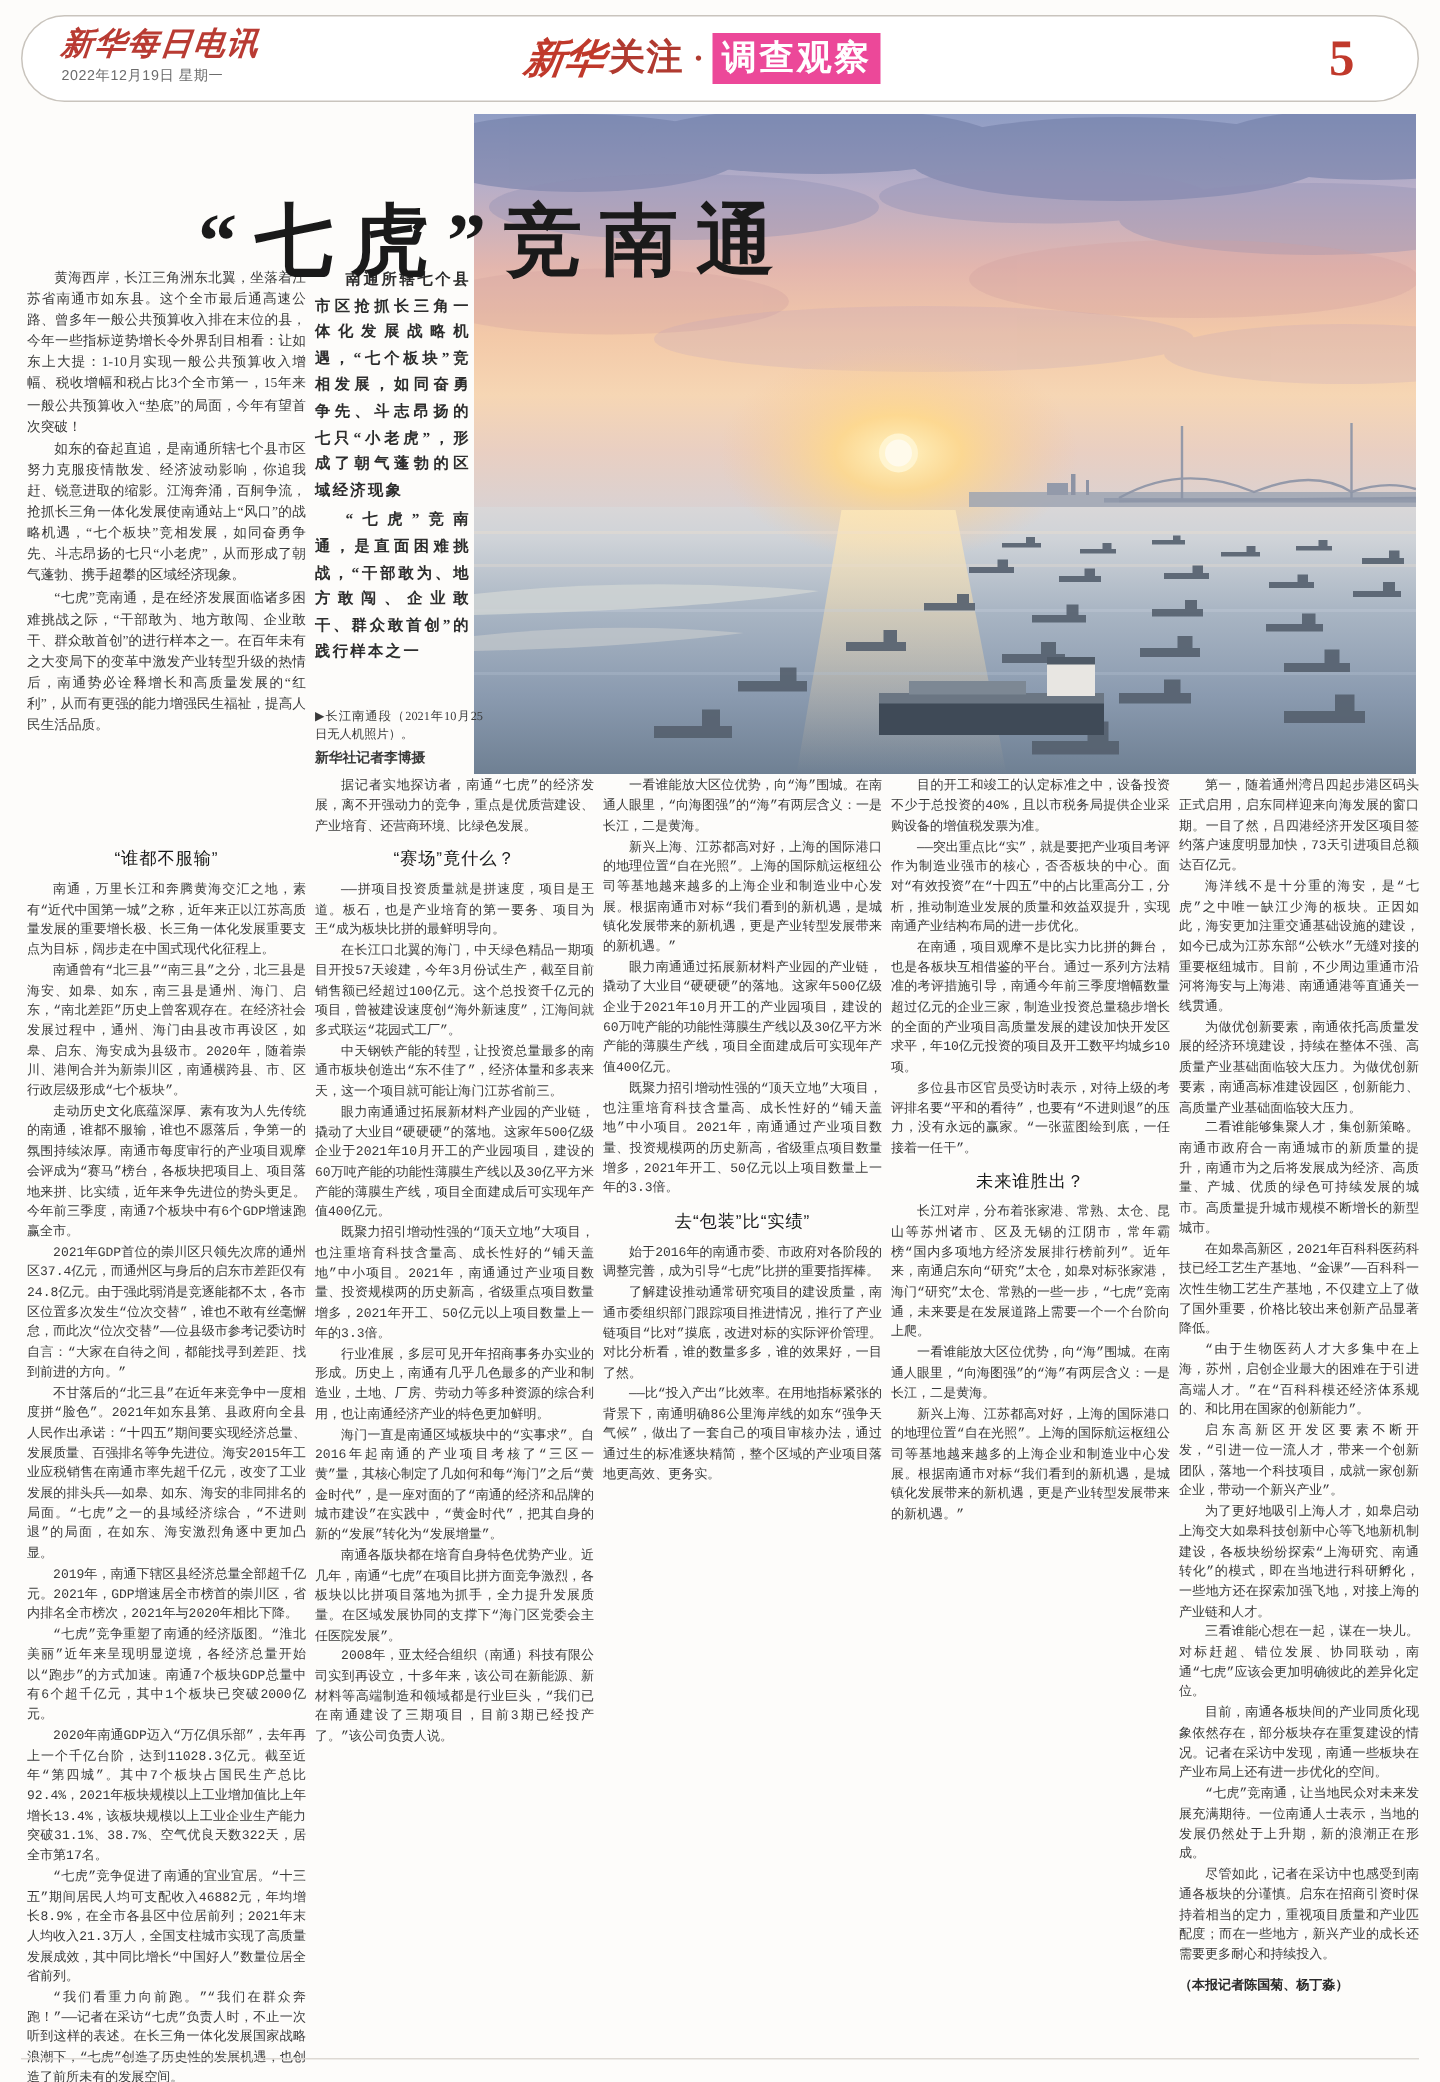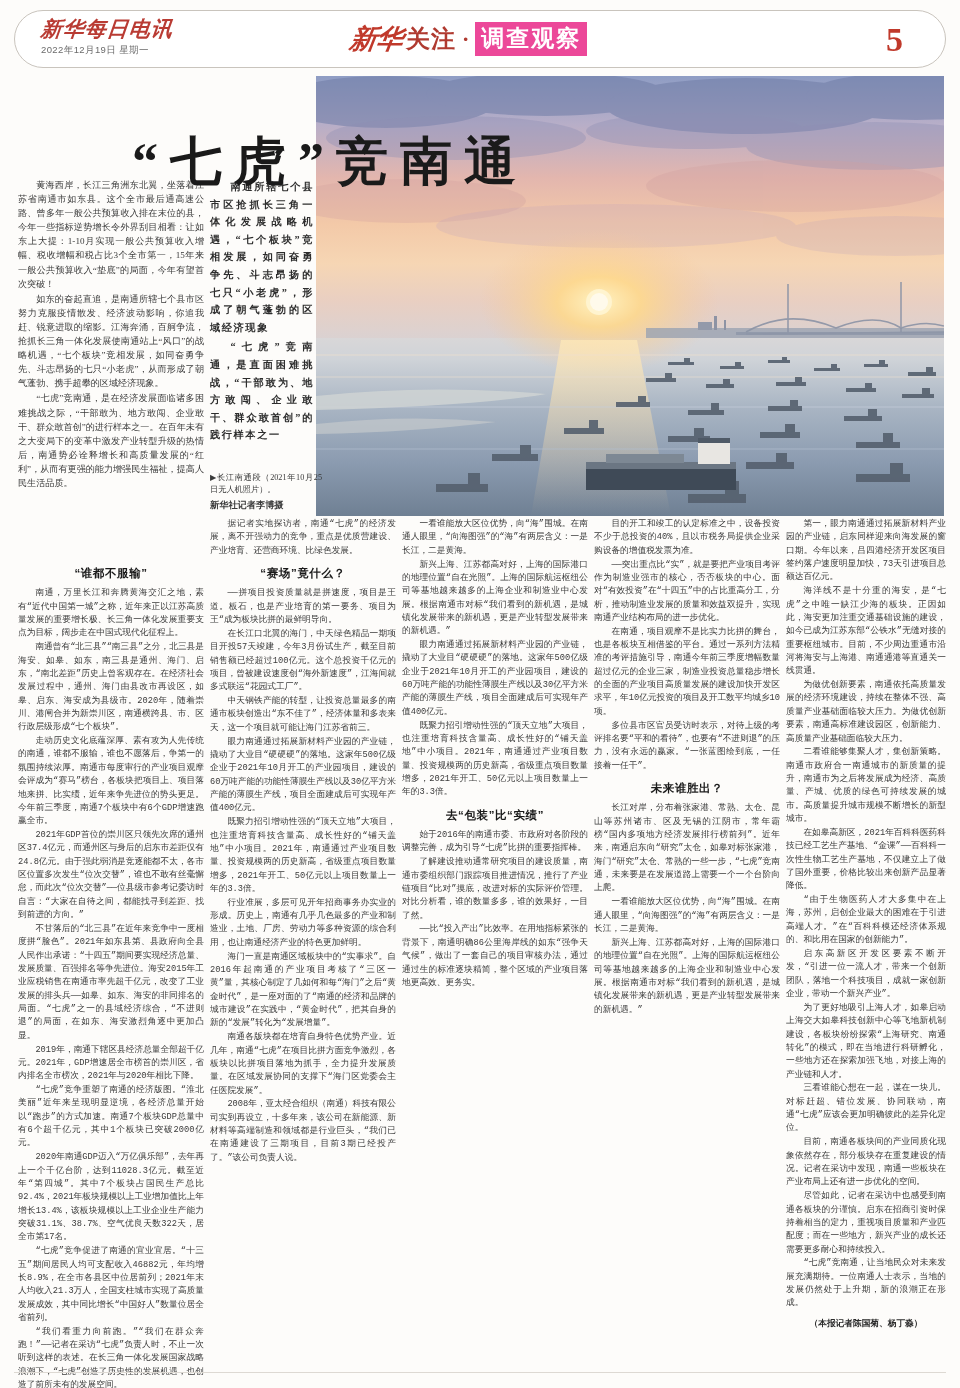--- a/index.html
+++ b/index.html
@@ -110,21 +110,21 @@
     font-size:8.2px; line-height:12.4px;
     color:#3a3a3a;
   }
   .photo-caption .cap-line { text-align:justify; }
   .photo-caption .credit {
     font-weight:bold; font-size:9.2px; margin-top:2px;
   }
 
   
   .subhead {
-    font-size:11.5px; font-weight:bold; text-align:center;
+    font-size:11.5px; font-weight:normal; text-align:center;
     color:#1a1a1a; letter-spacing:.6px;
     margin:9px 0 7px 0;
     font-family:"Liberation Sans","DejaVu Sans",sans-serif;
   }
 
   
   .bodycol {
     position:absolute;
     font-size:8.7px; line-height:13.35px;
     text-align:justify;
@@ -132,21 +132,21 @@
   }
   .bodycol p { margin:0 0 .5px 0; text-indent:2em;font-family:Liberation Mono, monospace; }
 
   .col-a { left:18px;  top:558px; width:186px; height:770px; }
   .col-b { left:210px; top:518px; width:186px; height:810px; }
   .col-c { left:402px; top:518px; width:186px; height:810px; }
   .col-d { left:594px; top:518px; width:186px; height:810px; }
   .col-e { left:786px; top:518px; width:160px; height:810px; }
 
   .byline {
-    text-align:center; font-size:8.7px; font-weight:bold;
+    text-align:left; font-size:8.7px; font-weight:bold;
     margin-top:6px; color:#2a2a2a;
   }
 
   
   .footer-rule {
     position:absolute; left:14px; top:1372px; width:932px;
     border-top:1px solid #ddd9d3;
   }
 </style>
 </head>
@@ -379,28 +379,28 @@
   <p>——突出重点比“实”，就是要把产业项目考评作为制造业强市的核心，否否板块的中心。面对“有效投资”在“十四五”中的占比重高分工，分析，推动制造业发展的质量和效益双提升，实现南通产业结构布局的进一步优化。</p>
   <p>在南通，项目观摩不是比实力比拼的舞台，也是各板块互相借鉴的平台。通过一系列方法精准的考评措施引导，南通今年前三季度增幅数量超过亿元的企业三家，制造业投资总量稳步增长的全面的产业项目高质量发展的建设加快开发区求平，年10亿元投资的项目及开工数平均城乡10项。</p>
   <p>多位县市区官员受访时表示，对待上级的考评排名要“平和的看待”，也要有“不进则退”的压力，没有永远的赢家。“一张蓝图绘到底，一任接着一任干”。</p>
   <div class="subhead">未来谁胜出？</div>
   <p>长江对岸，分布着张家港、常熟、太仓、昆山等苏州诸市、区及无锡的江阴市，常年霸榜“国内多项地方经济发展排行榜前列”。近年来，南通启东向“研究”太仓，如皋对标张家港，海门“研究”太仓、常熟的一些一步，“七虎”竞南通，未来要是在发展道路上需要一个一个台阶向上爬。</p>
   <p>一看谁能放大区位优势，向“海”围城。在南通人眼里，“向海图强”的“海”有两层含义：一是长江，二是黄海。</p>
   <p>新兴上海、江苏都高对好，上海的国际港口的地理位置“自在光照”。上海的国际航运枢纽公司等基地越来越多的上海企业和制造业中心发展。根据南通市对标“我们看到的新机遇，是城镇化发展带来的新机遇，更是产业转型发展带来的新机遇。”</p>
 </div>
 
 <div class="bodycol col-e">
-  <p>第一，眼力南通通过拓展新材料产业园的产业链，启东同样迎来向海发展的窗口期。今年以来，吕四港经济开发区项目签约落户速度明显加快，73天引进项目总额达百亿元。</p>
+  <p>第一，随着通州湾吕四起步港区码头正式启用，启东同样迎来向海发展的窗口期。一目了然，吕四港经济开发区项目签约落户速度明显加快，73天引进项目总额达百亿元。</p>
   <p>海洋线不是十分重的海安，是“七虎”之中唯一缺江少海的板块。正因如此，海安更加注重交通基础设施的建设，如今已成为江苏东部“公铁水”无缝对接的重要枢纽城市。目前，不少周边重通市沿河将海安与上海港、南通通港等直通关一线贯通。</p>
   <p>为做优创新要素，南通依托高质量发展的经济环境建设，持续在整体不强、高质量产业基础面临较大压力。为做优创新要素，南通高标准建设园区，创新能力、高质量产业基础面临较大压力。</p>
   <p>二看谁能够集聚人才，集创新策略。南通市政府合一南通城市的新质量的提升，南通市为之后将发展成为经济、高质量、产城、优质的绿色可持续发展的城市。高质量提升城市规模不断增长的新型城市。</p>
   <p>在如皋高新区，2021年百科科医药科技已经工艺生产基地、“金课”——百科科一次性生物工艺生产基地，不仅建立上了做了国外重要，价格比较出来创新产品显著降低。</p>
   <p>“由于生物医药人才大多集中在上海，苏州，启创企业最大的困难在于引进高端人才。”在“百科科模还经济体系规的、和比用在国家的创新能力”。</p>
   <p>启东高新区开发区要素不断开发，“引进一位一流人才，带来一个创新团队，落地一个科技项目，成就一家创新企业，带动一个新兴产业”。</p>
   <p>为了更好地吸引上海人才，如皋启动上海交大如皋科技创新中心等飞地新机制建设，各板块纷纷探索“上海研究、南通转化”的模式，即在当地进行科研孵化，一些地方还在探索加强飞地，对接上海的产业链和人才。</p>
   <p>三看谁能心想在一起，谋在一块儿。对标赶超、错位发展、协同联动，南通“七虎”应该会更加明确彼此的差异化定位。</p>
   <p>目前，南通各板块间的产业同质化现象依然存在，部分板块存在重复建设的情况。记者在采访中发现，南通一些板块在产业布局上还有进一步优化的空间。</p>
+  <p>“七虎”竞南通，让当地民众对未来发展充满期待。一位南通人士表示，当地的发展仍然处于上升期，新的浪潮正在形成。</p>
   <p>尽管如此，记者在采访中也感受到南通各板块的分谨慎。启东在招商引资时保持着相当的定力，重视项目质量和产业匹配度；而在一些地方，新兴产业的成长还需要更多耐心和持续投入。</p>
-  <p>“七虎”竞南通，让当地民众对未来发展充满期待。一位南通人士表示，当地的发展仍然处于上升期，新的浪潮正在形成。</p>
   <div class="byline">（本报记者陈国菊、杨丁淼）</div>
 </div>
 
 <div class="footer-rule"></div>
 
 </body></html>

